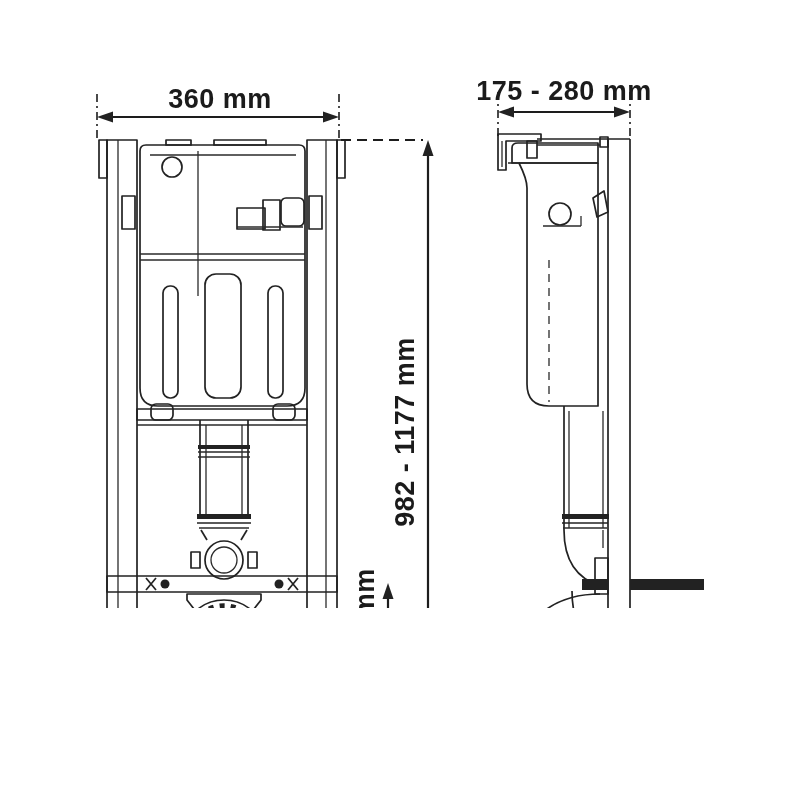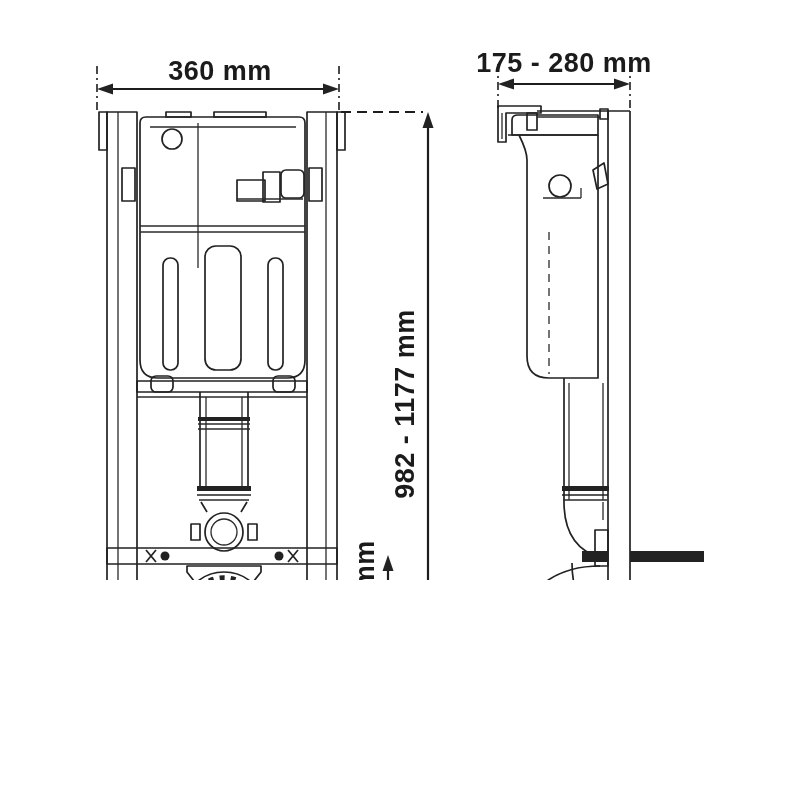--- a/index.html
+++ b/index.html
@@ -1,16 +1,16 @@
 <!DOCTYPE html>
 <html><head>
 <meta charset="utf-8">
 <style>
   html,body{margin:0;padding:0;background:#ffffff;}
-  .stage{width:800px;height:580px;background:#ffffff;position:relative;}
+  .stage{width:800px;height:580px;background:#ffffff;position:relative;margin-top:28px;}
   svg{display:block;}
   .ln{fill:none;stroke:#222222;stroke-width:1.7;stroke-linejoin:round;stroke-linecap:butt;}
   .thin{fill:none;stroke:#2a2a2a;stroke-width:1.3;}
   .fillb{fill:#222222;stroke:none;}
   .dim{fill:none;stroke:#1d1d1d;stroke-width:2.2;}
   .ext{fill:none;stroke:#1d1d1d;stroke-width:1.6;stroke-dasharray:8 4 2 4;}
   .dashconn{fill:none;stroke:#1d1d1d;stroke-width:2;stroke-dasharray:10 6;}
   .grounddash{fill:none;stroke:#1d1d1d;stroke-width:2.2;stroke-dasharray:12 7;}
   .groundsolid{fill:none;stroke:#1d1d1d;stroke-width:2.2;}
   .hatch{fill:none;stroke:#333333;stroke-width:1.4;}

